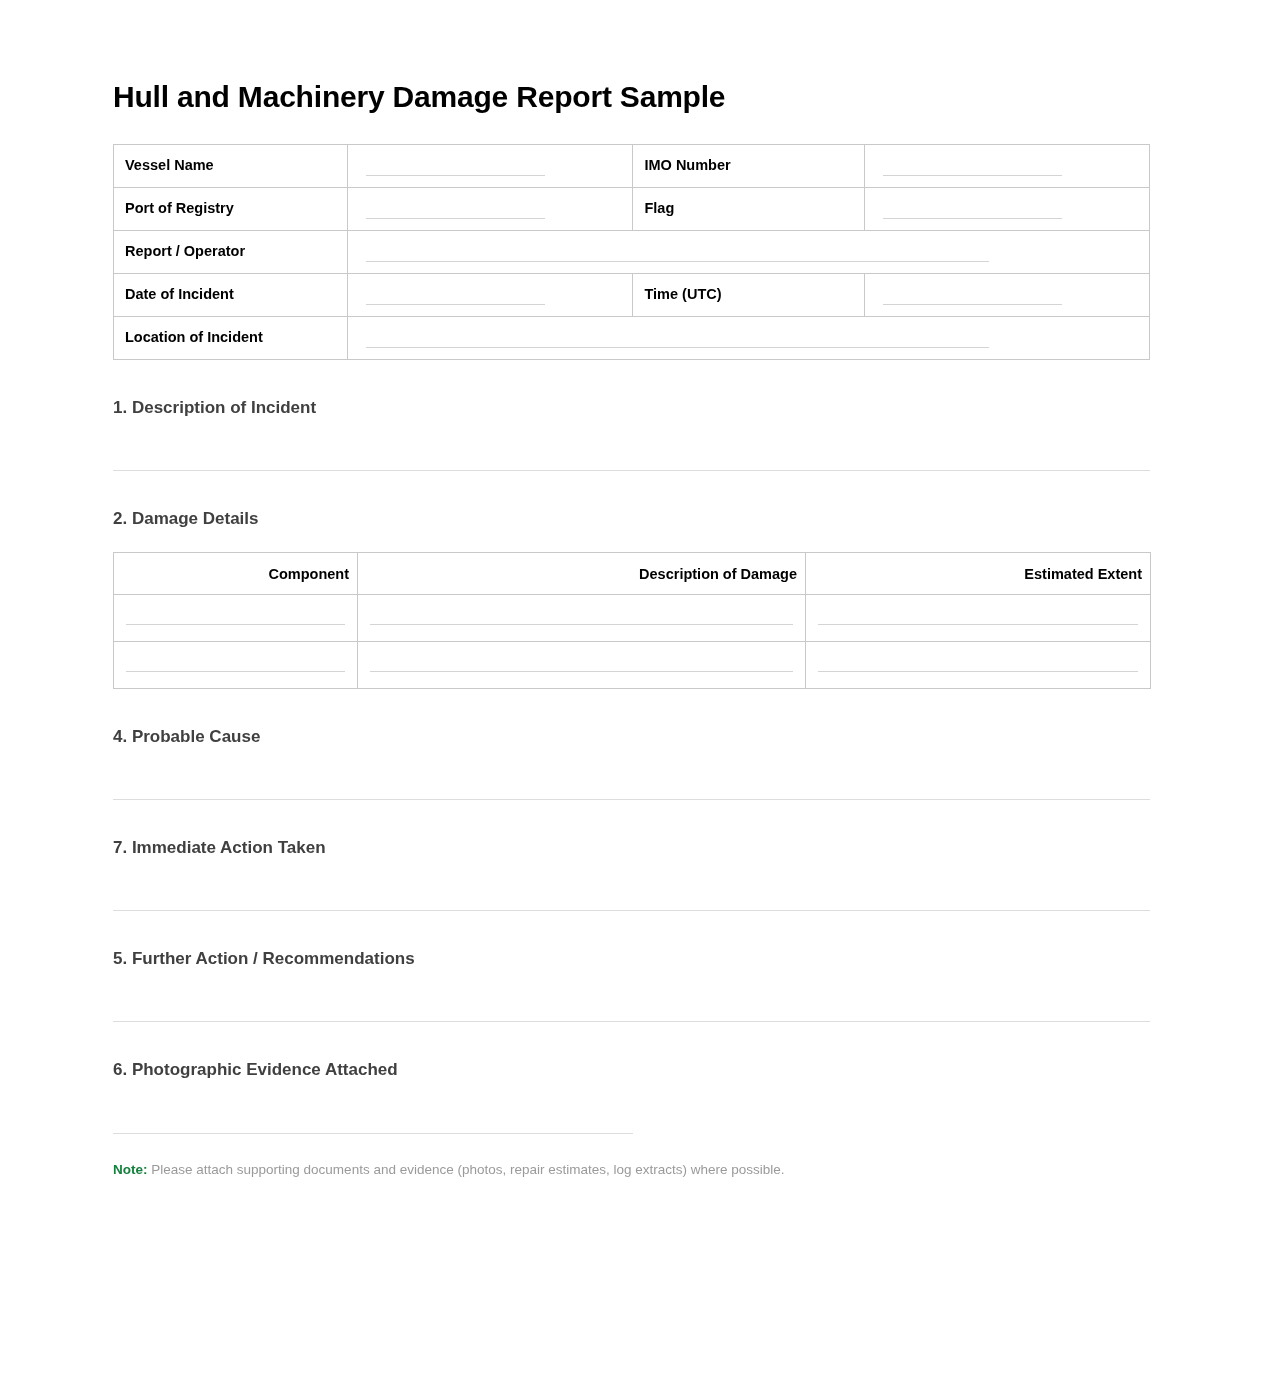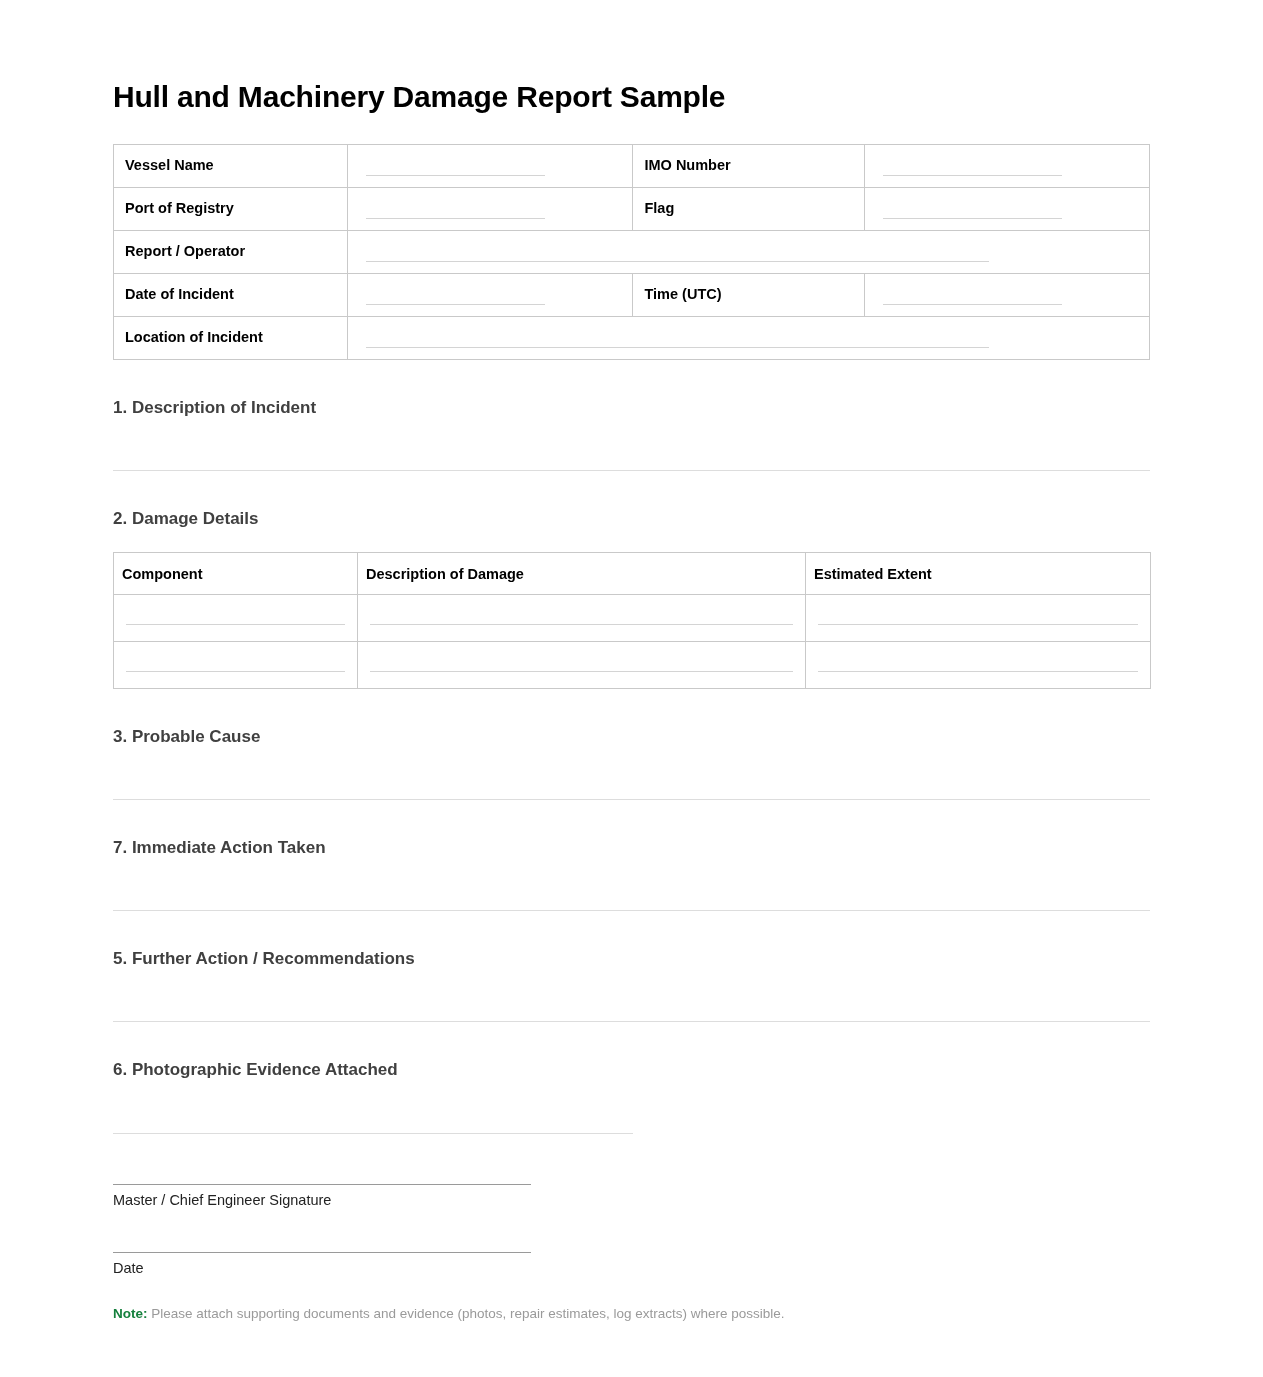--- a/index.html
+++ b/index.html
@@ -94,21 +94,21 @@
     width: 1037px;
     border-collapse: collapse;
     table-layout: fixed;
   }
   .damage th, .damage td {
     border: 1px solid #c9c9c9;
   }
   .damage th {
     font-size: 14.5px;
     font-weight: bold;
-    text-align: left;
+    text-align: right;
     padding: 13px 8px 12px 8px;
   }
   .damage td {
     height: 28px;
     padding: 10px 0 8px 0;
     vertical-align: top;
   }
   .dmg-col-1 { width: 244px; }
   .dmg-col-2 { width: 448px; }
   .dmg-col-3 { width: 345px; }
@@ -250,21 +250,21 @@
             </td>
           <td>
               <span class="cell-fill"></span>
             </td>
         </tr>
       </tbody>
     </table>
   </div>
 
   <div class="section">
-    <h2 class="section-title">3. Probable Cause</h2>
+    <h2 class="section-title">4. Probable Cause</h2>
     <div class="answer-space"></div>
     <div class="rule"></div>
   </div>
 
   <div class="section">
     <h2 class="section-title">7. Immediate Action Taken</h2>
     <div class="answer-space"></div>
     <div class="rule"></div>
   </div>
 
@@ -273,23 +273,16 @@
     <div class="answer-space"></div>
     <div class="rule"></div>
   </div>
 
   <div class="section">
     <h2 class="section-title">6. Photographic Evidence Attached</h2>
     <div class="answer-space tall"></div>
     <div class="rule short"></div>
   </div>
 
-  <div class="sign-block">
-    <div class="sign-line"></div>
-    <p class="sign-label">Master / Chief Engineer Signature</p>
-    <div class="sign-gap"></div>
-    <div class="sign-line"></div>
-    <p class="sign-label">Date</p>
-  </div>
 
   <p class="note"><b>Note:</b><span> Please attach supporting documents and evidence (photos, repair estimates, log extracts) where possible.</span></p>
 
 </div>
 
 </body></html>

